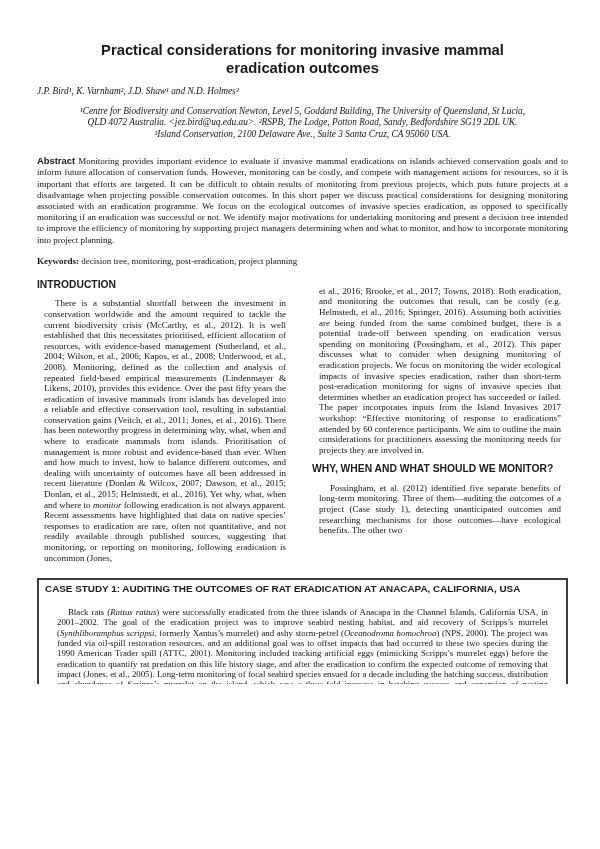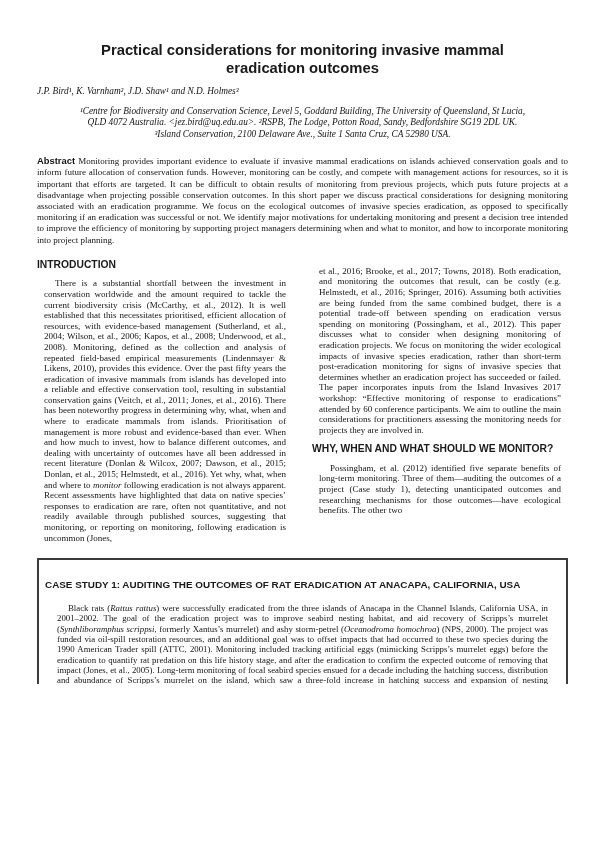--- a/index.html
+++ b/index.html
@@ -73,21 +73,21 @@
     font-size: 10.3px;
     line-height: 12.5px;
     margin: 0 0 5px 0;
     color: #1a1a1a;
     text-align: left;
   }
   h2.why-heading { margin-top: 8px; margin-bottom: 5px; }
   .case-box {
     margin-top: 8px;
     border: 2px solid #3c3c3c;
-    padding: 19px 6px 5px 6px;
+    padding: 3px 6px 5px 6px;
     font-size: 8.8px;
     line-height: 10.3px;
   }
   .case-box h3 {
     font-family: "Liberation Sans", sans-serif;
     font-weight: bold;
     font-size: 9.9px;
     line-height: 12px;
     margin: 0 0 1px 0;
     color: #1a1a1a;
@@ -109,27 +109,28 @@
 </head>
 <body>
 
 <div class="page">
 
   <h1 class="title">Practical considerations for monitoring invasive mammal eradication outcomes</h1>
 
   <div class="authors">J.P. Bird¹, K. Varnham², J.D. Shaw¹ and N.D. Holmes³</div>
 
   <div class="affiliations">
-    <div>¹Centre for Biodiversity and Conservation Science, Level 5, Goddard Building, The University of Queensland, St Lucia,</div>
+    <div>¹Centre for Biodiversity and Conservation Newton, Level 5, Goddard Building, The University of Queensland, St Lucia,</div>
     <div>QLD 4072 Australia. &lt;jez.bird@uq.edu.au&gt;. ²RSPB, The Lodge, Potton Road, Sandy, Bedfordshire SG19 2DL UK.</div>
-    <div>³Island Conservation, 2100 Delaware Ave., Suite 1 Santa Cruz, CA 52980 USA.</div>
+    <div>³Island Conservation, 2100 Delaware Ave., Suite 3 Santa Cruz, CA 95060 USA.</div>
   </div>
 
   <p class="abstract"><span class="abstract-label">Abstract</span><span> Monitoring provides important evidence to evaluate if invasive mammal eradications on islands achieved conservation goals and to inform future allocation of conservation funds. However, monitoring can be costly, and compete with management actions for resources, so it is important that efforts are targeted. It can be difficult to obtain results of monitoring from previous projects, which puts future projects at a disadvantage when projecting possible conservation outcomes. In this short paper we discuss practical considerations for designing monitoring associated with an eradication programme. We focus on the ecological outcomes of invasive species eradication, as opposed to specifically monitoring if an eradication was successful or not. We identify major motivations for undertaking monitoring and present a decision tree intended to improve the efficiency of monitoring by supporting project managers determining when and what to monitor, and how to incorporate monitoring into project planning.</span></p>
 
+  <p class="keywords"><span class="kw-label">Keywords:</span><span> decision tree, monitoring, post-eradication, project planning</span></p>
 
   <div class="columns">
 
     <div class="col">
       <h2 class="section-heading">INTRODUCTION</h2>
       <p class="indent"><span>There is a substantial shortfall between the investment in conservation worldwide and the amount required to tackle the current biodiversity crisis (McCarthy, et al., 2012). It is well established that this necessitates prioritised, efficient allocation of resources, with evidence-based management (Sutherland, et al., 2004; Wilson, et al., 2006; Kapos, et al., 2008; Underwood, et al., 2008). Monitoring, defined as the collection and analysis of repeated field-based empirical measurements (Lindenmayer &amp; Likens, 2010), provides this evidence. Over the past fifty years the eradication of invasive mammals from islands has developed into a reliable and effective conservation tool, resulting in substantial conservation gains (Veitch, et al., 2011; Jones, et al., 2016). There has been noteworthy progress in determining why, what, when and where to eradicate mammals from islands. Prioritisation of management is more robust and evidence-based than ever. When and how much to invest, how to balance different outcomes, and dealing with uncertainty of outcomes have all been addressed in recent literature (Donlan &amp; Wilcox, 2007; Dawson, et al., 2015; Donlan, et al., 2015; Helmstedt, et al., 2016). Yet why, what, when and where to </span><i>monitor</i><span> following eradication is not always apparent. Recent assessments have highlighted that data on native species’ responses to eradication are rare, often not quantitative, and not readily available through published sources, suggesting that monitoring, or reporting on monitoring, following eradication is uncommon (Jones,</span></p>
     </div>
 
     <div class="col">
       <p>et al., 2016; Brooke, et al., 2017; Towns, 2018). Both eradication, and monitoring the outcomes that result, can be costly (e.g. Helmstedt, et al., 2016; Springer, 2016). Assuming both activities are being funded from the same combined budget, there is a potential trade-off between spending on eradication versus spending on monitoring (Possingham, et al., 2012). This paper discusses what to consider when designing monitoring of eradication projects. We focus on monitoring the wider ecological impacts of invasive species eradication, rather than short-term post-eradication monitoring for signs of invasive species that determines whether an eradication project has succeeded or failed. The paper incorporates inputs from the Island Invasives 2017 workshop: “Effective monitoring of response to eradications” attended by 60 conference participants. We aim to outline the main considerations for practitioners assessing the monitoring needs for projects they are involved in.</p>

